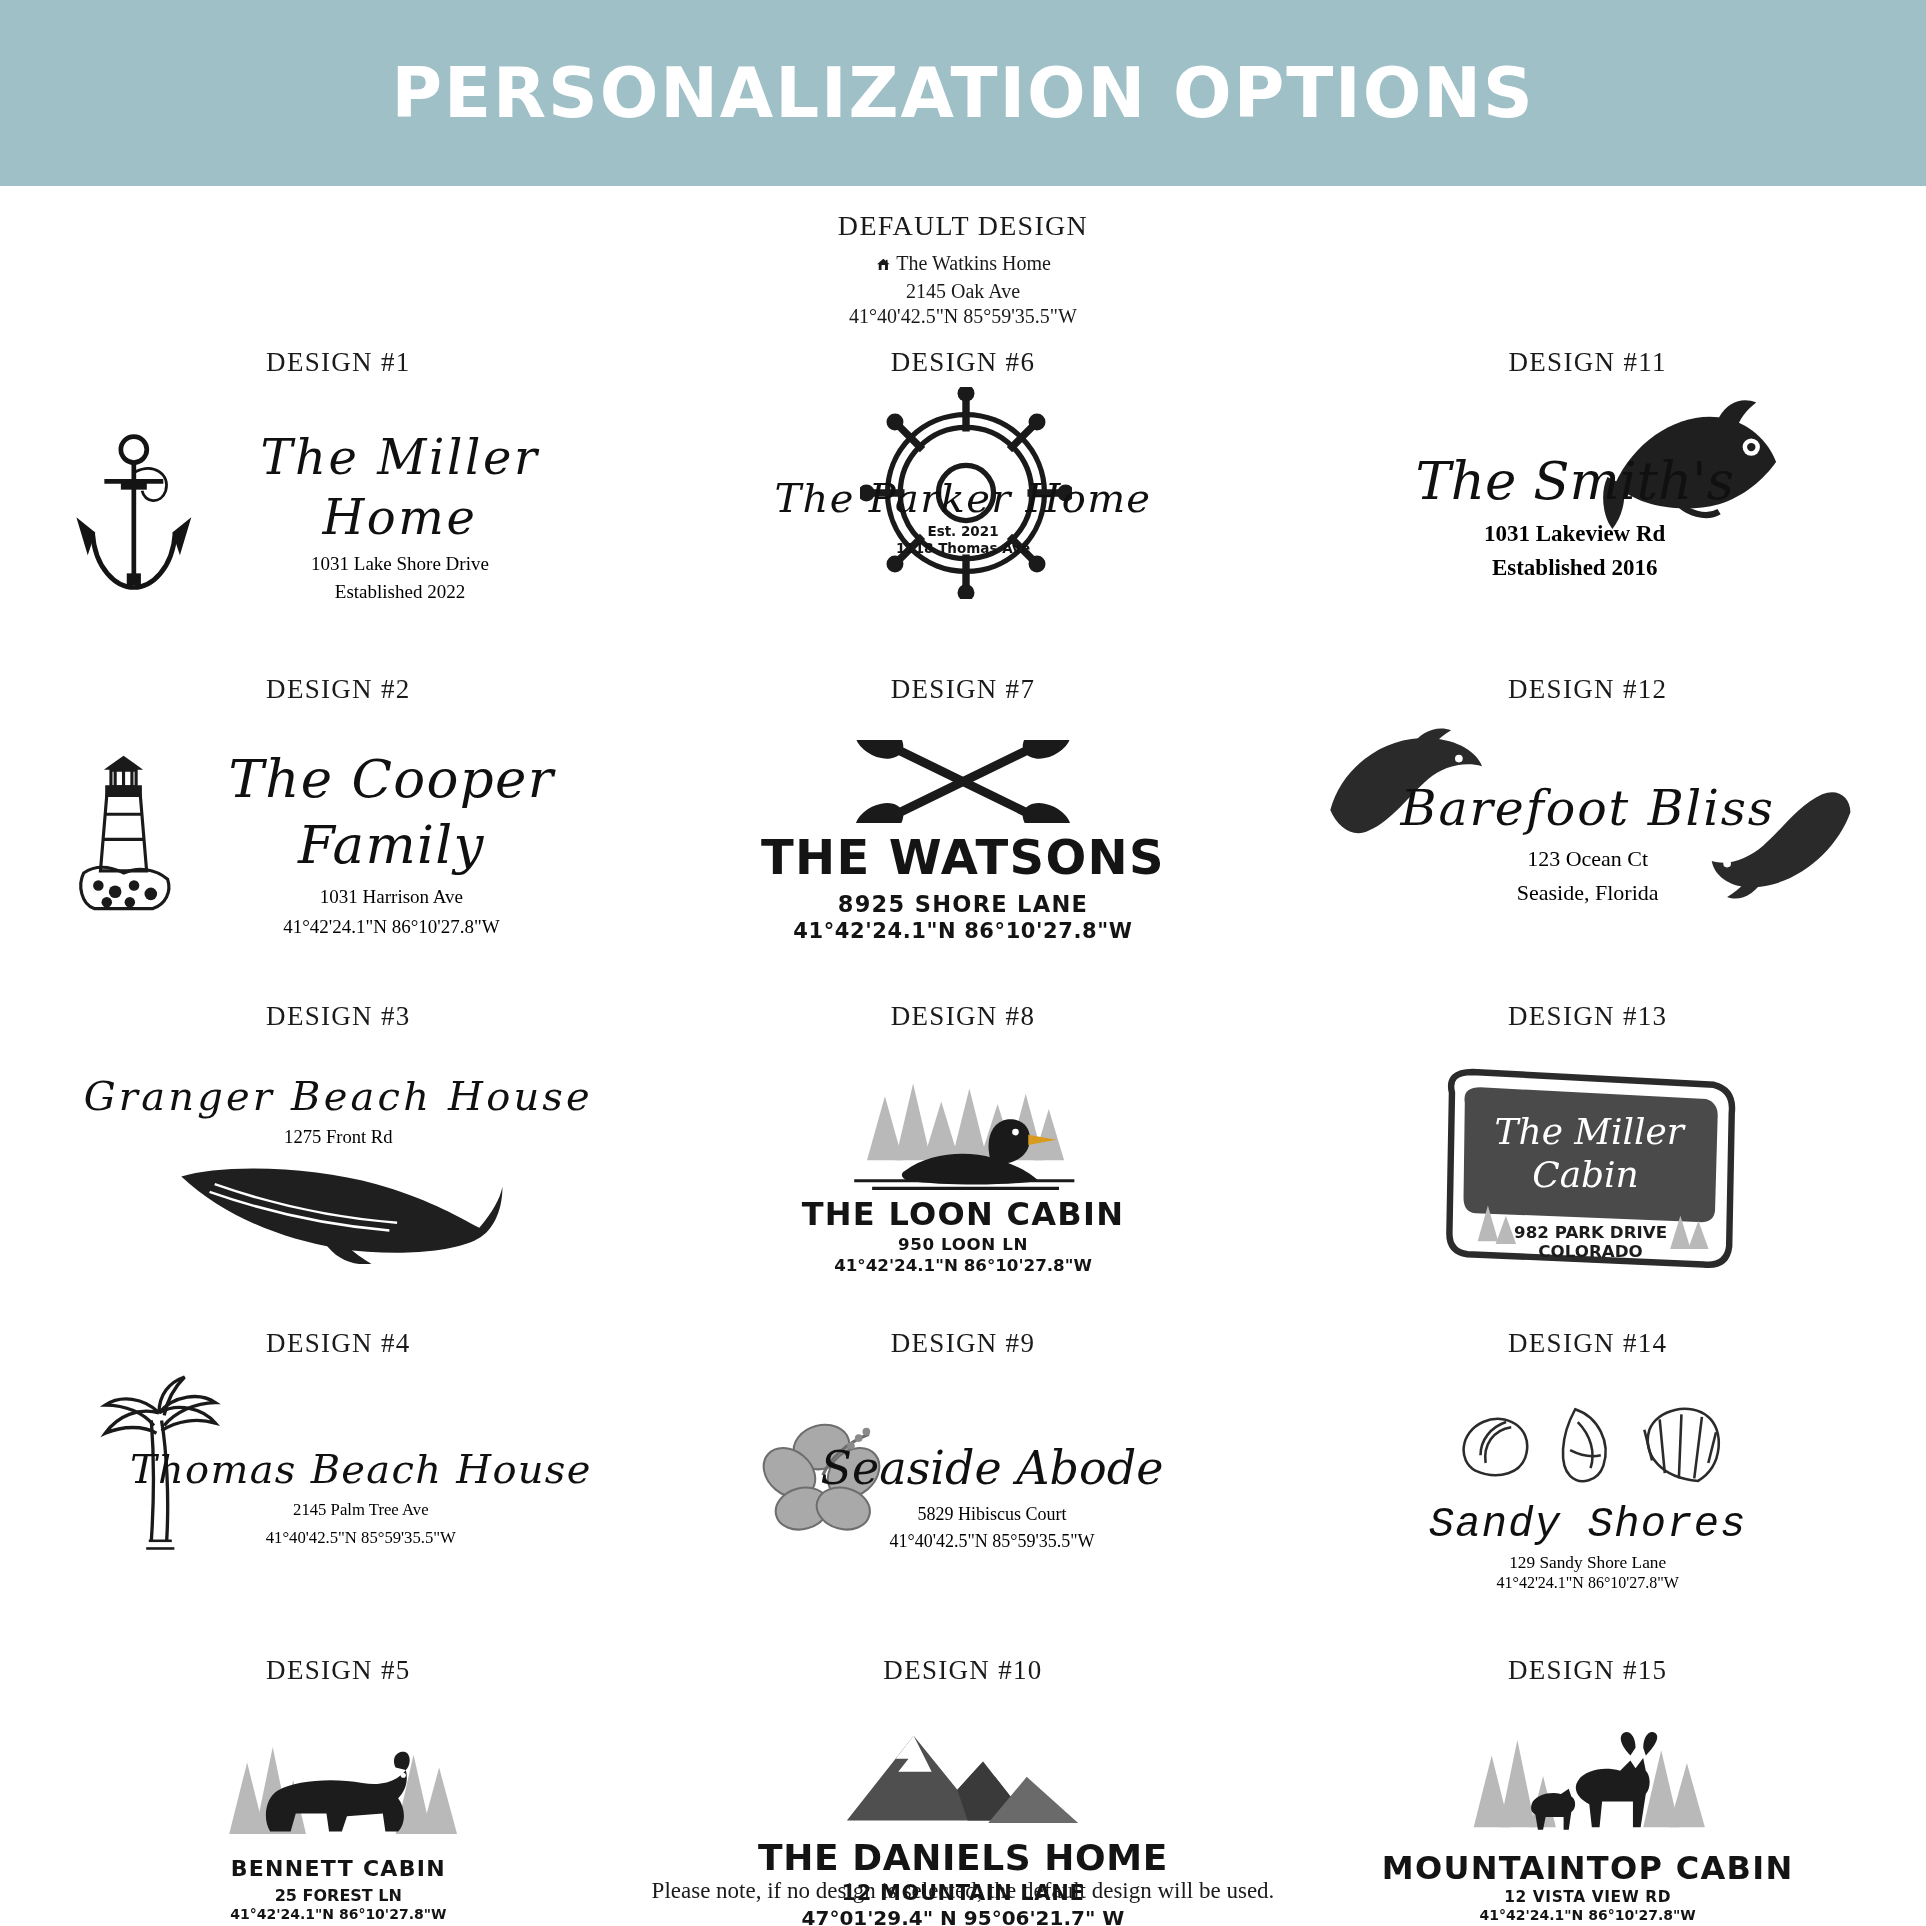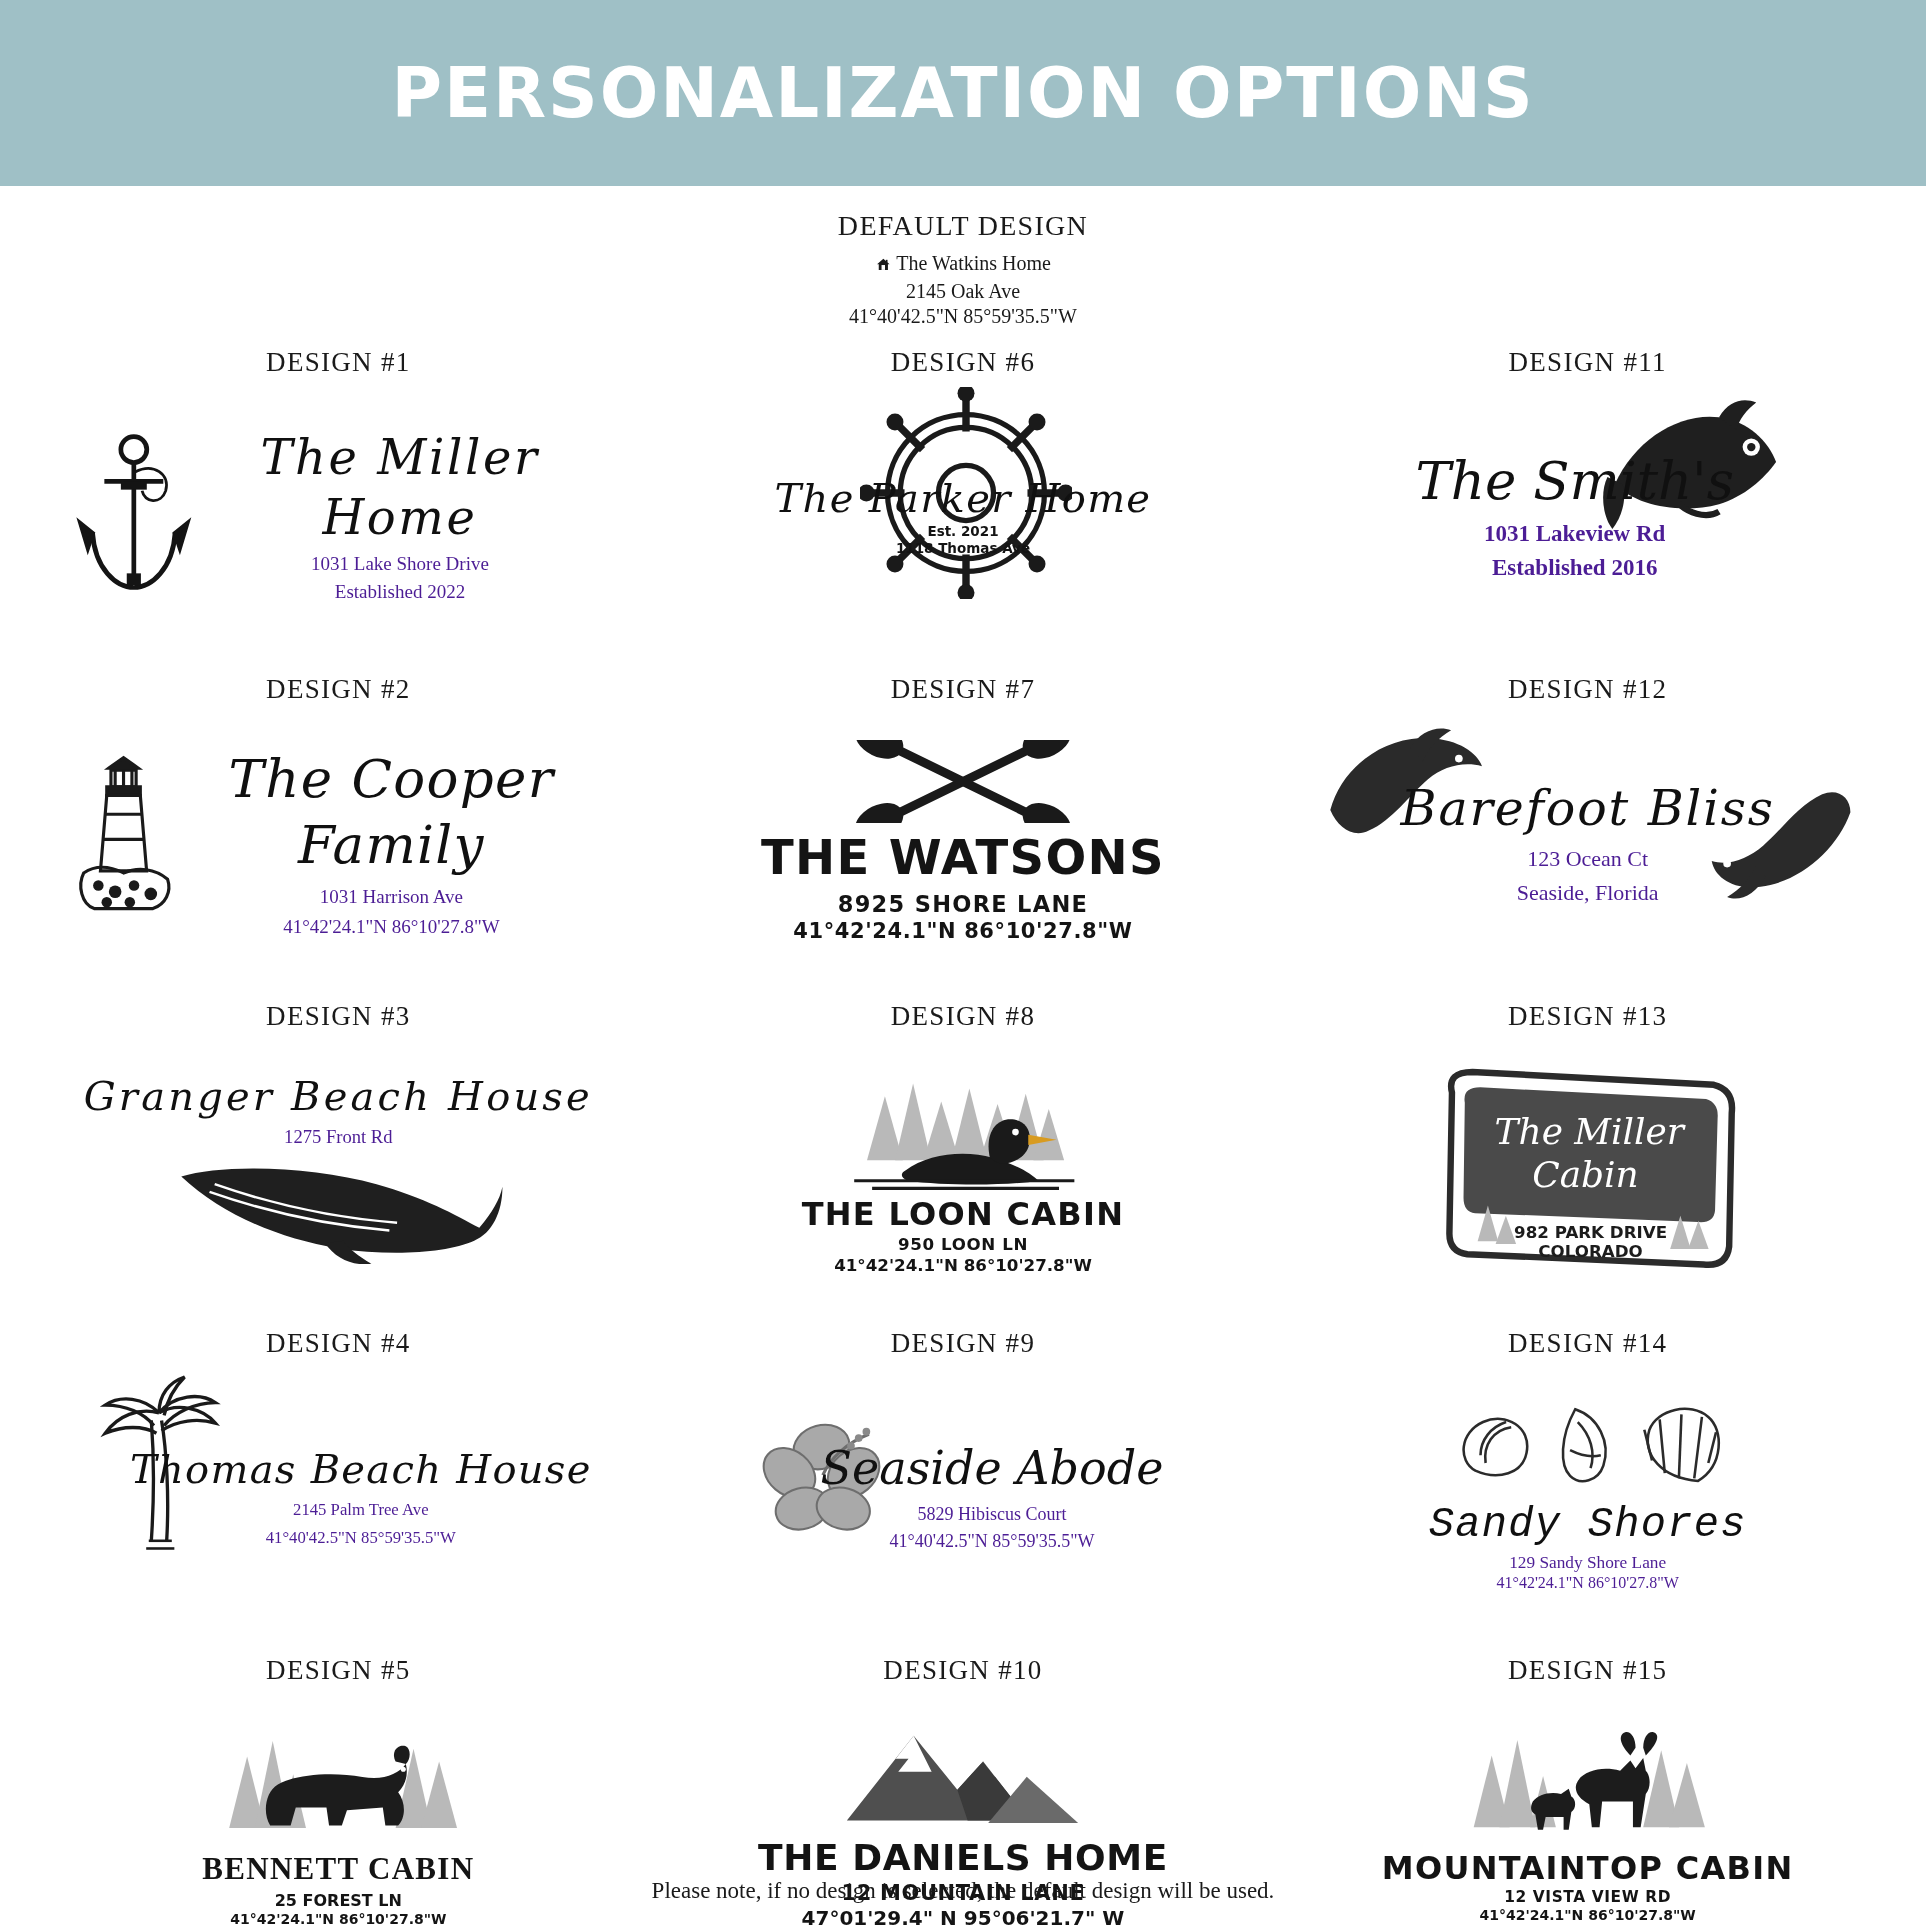--- a/index.html
+++ b/index.html
@@ -90,21 +90,21 @@
     font-style: italic;
     color: #101010;
   }
   .sans-bold {
     font-family: "DejaVu Sans", sans-serif;
     font-weight: bold;
     color: #141414;
   }
   .serif {
     font-family: "Liberation Serif", serif;
-    color: #4c1d95;
+    color: #000000;
   }
   .footnote {
     position: absolute;
     bottom: 22px;
     left: 0;
     right: 0;
     text-align: center;
     font-family: "Liberation Serif", serif;
     font-size: 23px;
     color: #1a1a1a;
@@ -119,21 +119,21 @@
   .d2-wrap { display:flex; align-items:center; justify-content:space-between; }
   .d2-name { font-size: 53px; letter-spacing: 1.3px; }
   .d2-sub { font-size: 19px; margin-top: 6.4px; }
 
   .d3-name { font-size: 40px; letter-spacing: 3.2px; }
   .d3-sub { font-size: 18.6px; margin-top: 3.9px; }
 
   .d4-name { font-size: 40px; letter-spacing: 1.3px; }
   .d4-sub { font-size: 16.7px; margin-top: 6.4px; }
 
-  .d5-name { font-size: 31px; letter-spacing: 1.3px; font-family: Liberation Serif, serif; }
+  .d5-name { font-size: 22px; letter-spacing: 1.3px; }
   .d5-sub { font-size: 16px; margin-top: 2.6px; }
   .d5-sub2 { font-size: 14px; }
 
   .d6-name { font-size: 40px; letter-spacing: 1.3px; }
   .d6-sub { font-size: 13.5px; }
 
   .d7-name { font-size: 48px; letter-spacing: 1.3px; }
   .d7-sub { font-size: 22.5px; letter-spacing: 1.3px; margin-top: 3px; }
   .d7-sub2 { font-size: 21px; letter-spacing: 0.6px; }
 

